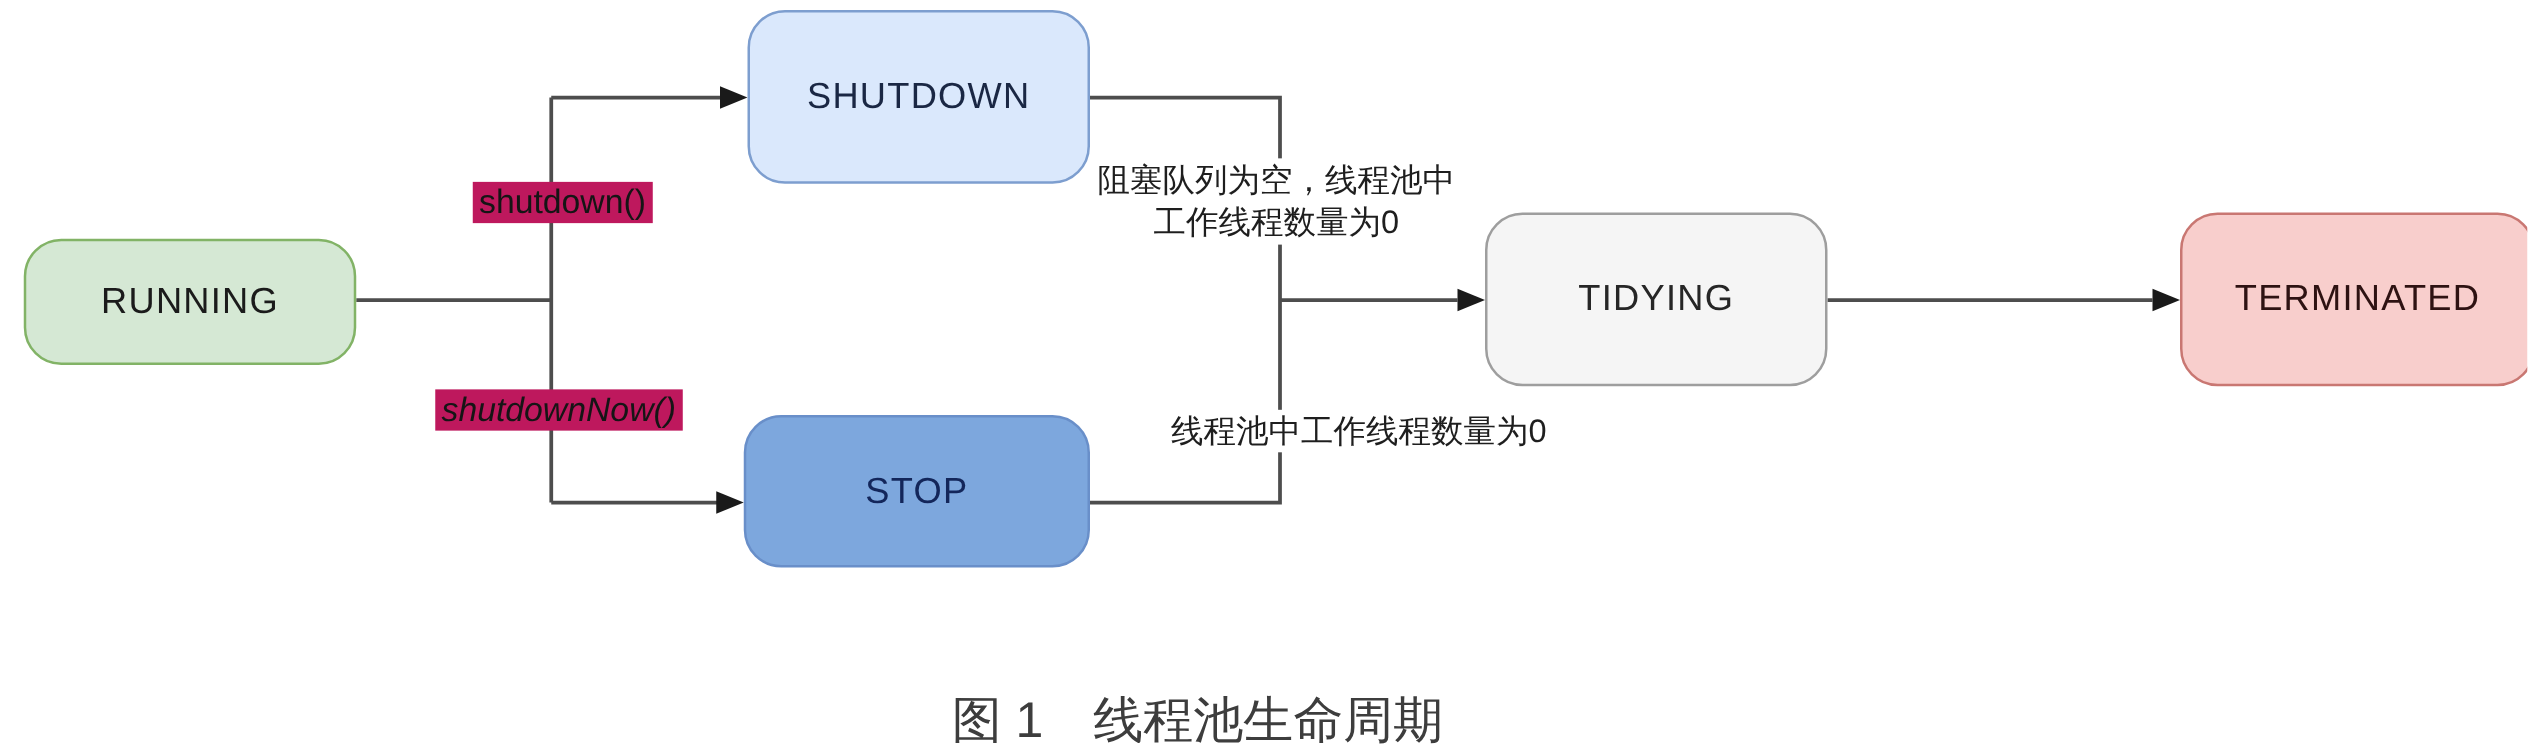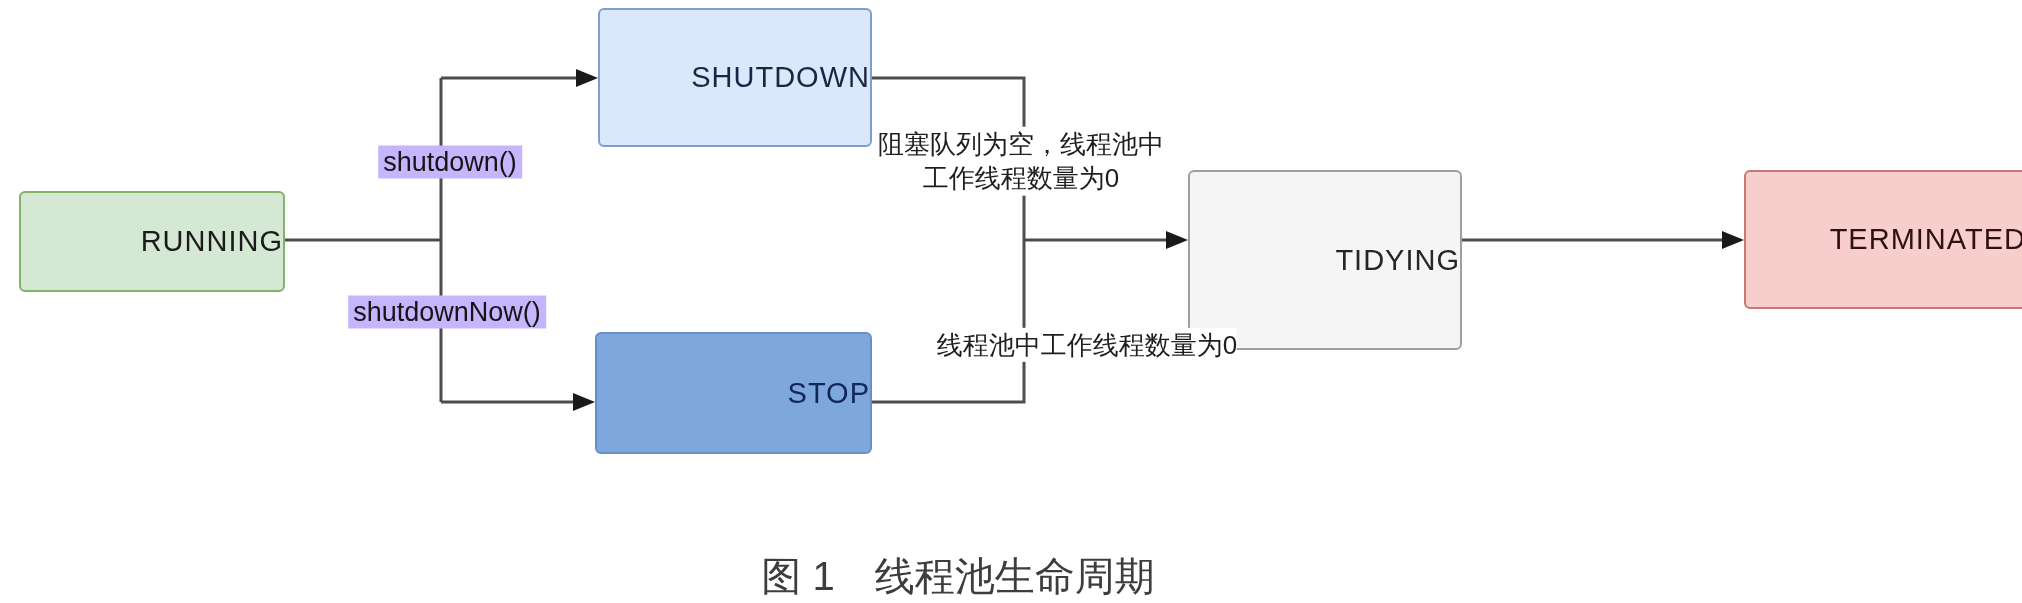--- a/index.html
+++ b/index.html
@@ -14,39 +14,39 @@
   .connectors {
     position: absolute;
     left: 0; top: 0;
     width: 2022px; height: 603px;
     z-index: 1;
   }
   .node {
     position: absolute;
     z-index: 2;
     border: 2px solid #c2410c;
-    border-radius: 6px;
+    border-radius: 30px;
     display: flex;
     align-items: center;
-    justify-content: flex-end;
+    justify-content: center;
     box-sizing: border-box;
   }
   .node-label {
     font-size: 29px;
     letter-spacing: 1px;
     font-weight: 400;
     white-space: nowrap;
   }
   .edge-label {
     position: absolute;
     z-index: 3;
     transform: translate(-50%, -50%);
     font-size: 27px;
     color: #151515;
-    background: #c4b5fd;
+    background: #be185d;
     padding: 1px 5px;
     white-space: nowrap;
   }
   .annotation {
     position: absolute;
     z-index: 3;
     transform: translate(-50%, -50%);
     font-size: 26px;
     line-height: 1.32;
     color: #1e1e1e;
@@ -59,24 +59,24 @@
     z-index: 3;
     transform: translate(-50%, -50%);
     font-size: 40px;
     color: #3d3d3d;
     white-space: pre;
   }
   
   .node-running    { left: 19px;   top: 170px; width: 266px; height: 101px; margin-top: 21px; }
   .node-shutdown   { left: 598px;  top: 8px;   width: 274px; height: 139px; }
   .node-stop       { left: 595px;  top: 332px; width: 277px; height: 122px; }
-  .node-tidying    { left: 1188px; top: 170px; width: 274px; height: 180px; }
+  .node-tidying    { left: 1188px; top: 170px; width: 274px; height: 139px; }
   .node-terminated { left: 1744px; top: 170px; width: 284px; height: 139px; }
   .label-shutdown-call    { left: 450px;  top: 162px; }
-  .label-shutdownnow-call { left: 447px;  top: 312px; }
+  .label-shutdownnow-call { left: 447px;  top: 328px; font-style: italic; }
   .label-terminated-call  { left: 1594px; top: 219px; }
   .annotation-shutdown-cond { left: 1021px; top: 140px; margin-top: 21px; }
   .annotation-stop-cond     { left: 1087px; top: 345px; }
   .figure-caption           { left: 958px;  top: 576px; }
 </style>
 </head>
 <body>
 
 <div class="canvas">
 

